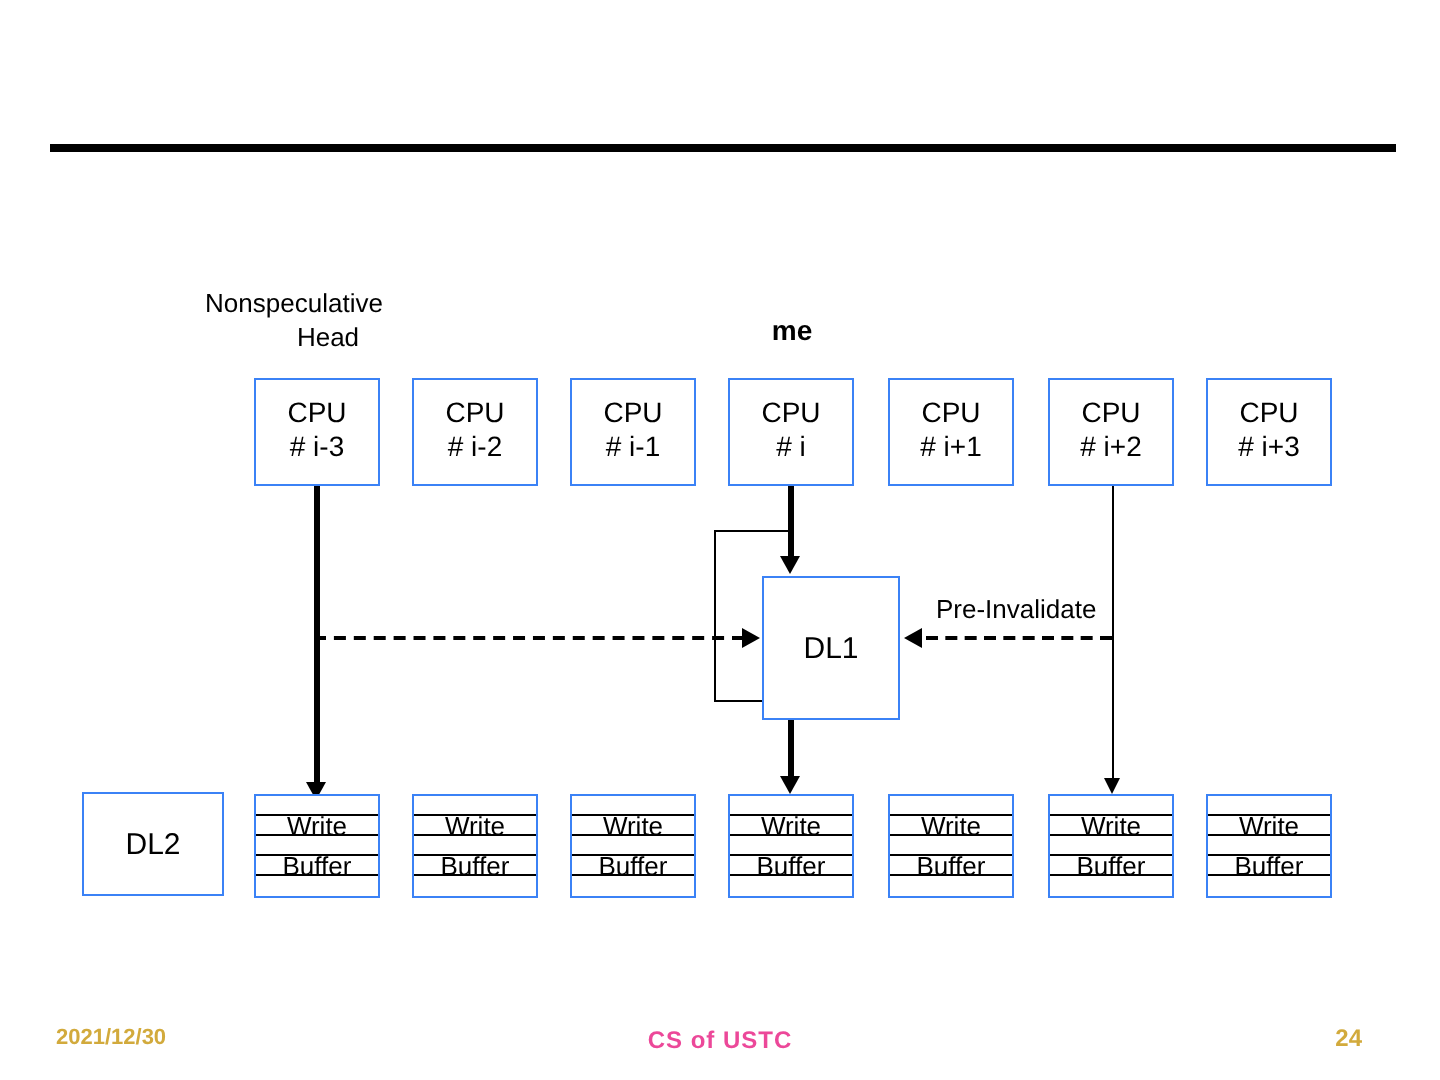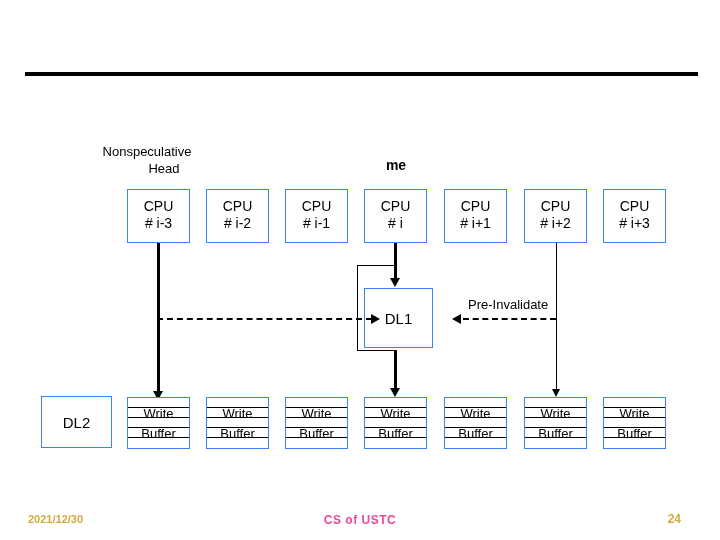--- a/index.html
+++ b/index.html
@@ -217,21 +217,21 @@
 
   <div class="vline-thick" style="left:394px; top:243px; height:36px;"></div>
   <div class="arrow-down-thick" style="left:390px; top:278px;"></div>
 
   <div class="hline-thin" style="left:357px; top:265px; width:38px;"></div>
   <div class="vline-thin" style="left:357px; top:265px; height:86px;"></div>
   <div class="hline-thin" style="left:357px; top:350px; width:38px;"></div>
   <div class="vline-thick" style="left:394px; top:350px; height:42px;"></div>
   <div class="arrow-down-thick" style="left:390px; top:388px;"></div>
 
-  <div class="box plain-box" style="left:364px; top:288px; width:69px; height:60px;">
+  <div class="box plain-box" style="left:381px; top:288px; width:69px; height:72px;">
     <span>DL1</span>
   </div>
 
   <div class="dashed-h" style="left:157px; top:318px; width:215px;"></div>
   <div class="arrow-right" style="left:371px; top:314px;"></div>
 
   <div class="dashed-h" style="left:463px; top:318px; width:93px;"></div>
   <div class="arrow-left" style="left:452px; top:314px;"></div>
   <div class="lbl" style="left:468px; top:297px;">Pre-Invalidate</div>
 

